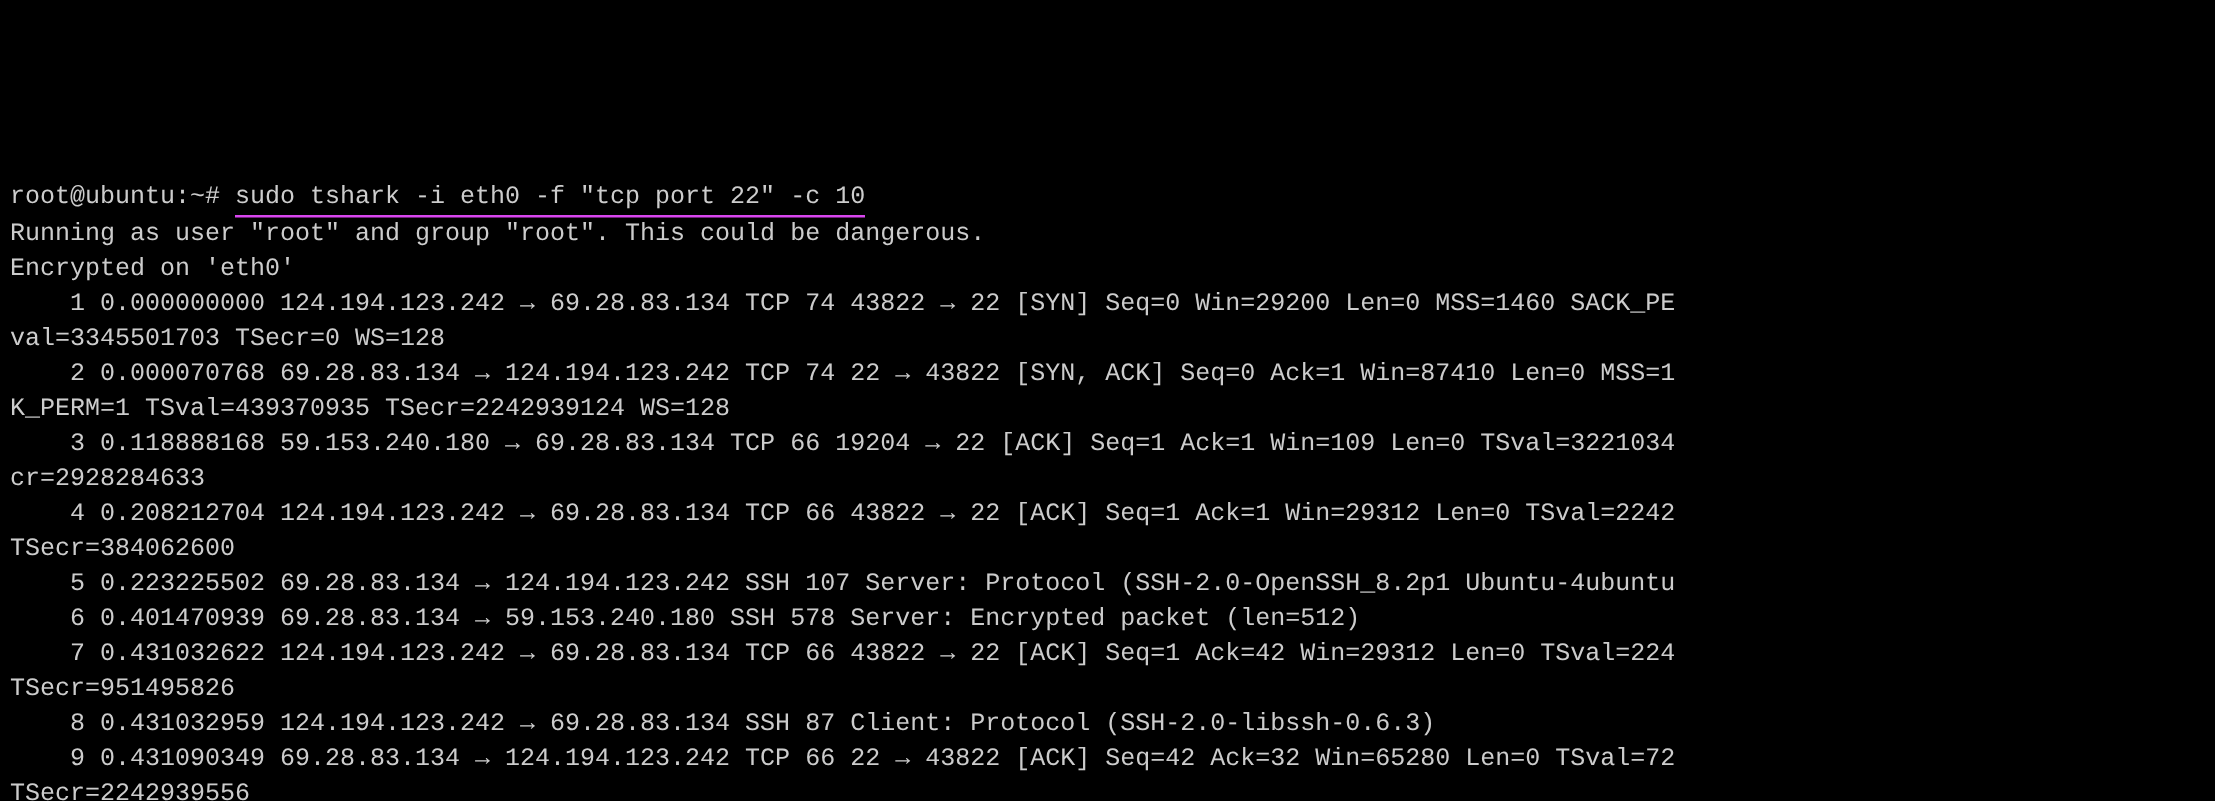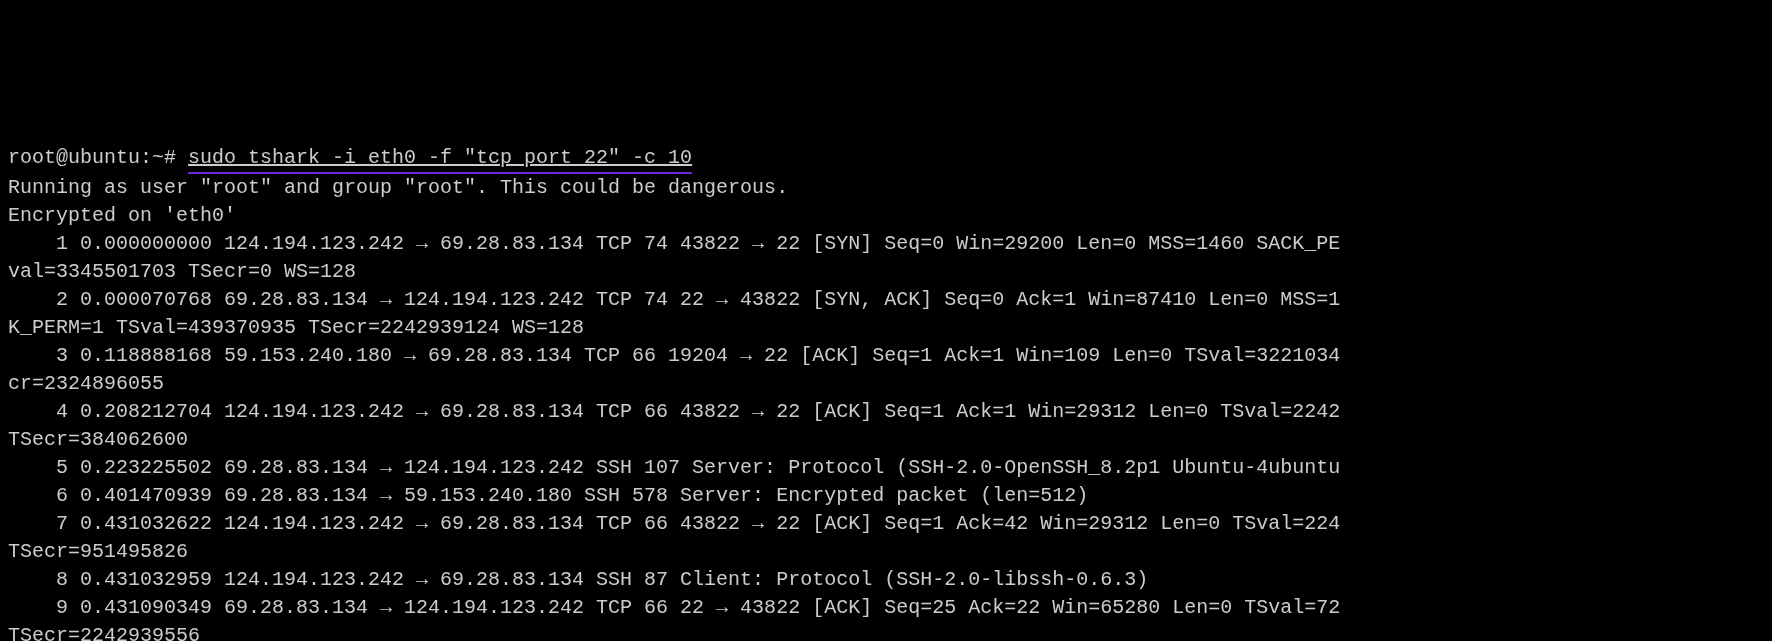--- a/index.html
+++ b/index.html
@@ -14,51 +14,50 @@
       font-size: 20px;
       line-height: 1.4;
       padding: 4px 8px;
       white-space: pre;
       overflow-x: hidden;
     }
     .terminal {
       width: 100%;
     }
     .underline-red {
-      border-bottom: 2px solid #6d28d9;
+      border-bottom: 2px solid #d946ef;
       display: inline-block;
-      text-decoration: underline;
     }
     .line {
       white-space: pre;
     }
   </style>
 </head>
 <body>
 
 
 
 <div class="terminal">
 <span class="line"><span>root@ubuntu:~# </span><span class="underline-red">sudo tshark -i eth0 -f "tcp port 22" -c 10</span></span>
 <span class="line">Running as user "root" and group "root". This could be dangerous.</span>
 <span class="line">Encrypted on 'eth0'</span>
 <span class="line">    1 0.000000000 124.194.123.242 → 69.28.83.134 TCP 74 43822 → 22 [SYN] Seq=0 Win=29200 Len=0 MSS=1460 SACK_PE</span>
 <span class="line">val=3345501703 TSecr=0 WS=128</span>
 <span class="line">    2 0.000070768 69.28.83.134 → 124.194.123.242 TCP 74 22 → 43822 [SYN, ACK] Seq=0 Ack=1 Win=87410 Len=0 MSS=1</span>
 <span class="line">K_PERM=1 TSval=439370935 TSecr=2242939124 WS=128</span>
 <span class="line">    3 0.118888168 59.153.240.180 → 69.28.83.134 TCP 66 19204 → 22 [ACK] Seq=1 Ack=1 Win=109 Len=0 TSval=3221034</span>
-<span class="line">cr=2324896055</span>
+<span class="line">cr=2928284633</span>
 <span class="line">    4 0.208212704 124.194.123.242 → 69.28.83.134 TCP 66 43822 → 22 [ACK] Seq=1 Ack=1 Win=29312 Len=0 TSval=2242</span>
 <span class="line">TSecr=384062600</span>
 <span class="line">    5 0.223225502 69.28.83.134 → 124.194.123.242 SSH 107 Server: Protocol (SSH-2.0-OpenSSH_8.2p1 Ubuntu-4ubuntu</span>
 <span class="line">    6 0.401470939 69.28.83.134 → 59.153.240.180 SSH 578 Server: Encrypted packet (len=512)</span>
 <span class="line">    7 0.431032622 124.194.123.242 → 69.28.83.134 TCP 66 43822 → 22 [ACK] Seq=1 Ack=42 Win=29312 Len=0 TSval=224</span>
 <span class="line">TSecr=951495826</span>
 <span class="line">    8 0.431032959 124.194.123.242 → 69.28.83.134 SSH 87 Client: Protocol (SSH-2.0-libssh-0.6.3)</span>
-<span class="line">    9 0.431090349 69.28.83.134 → 124.194.123.242 TCP 66 22 → 43822 [ACK] Seq=25 Ack=22 Win=65280 Len=0 TSval=72</span>
+<span class="line">    9 0.431090349 69.28.83.134 → 124.194.123.242 TCP 66 22 → 43822 [ACK] Seq=42 Ack=32 Win=65280 Len=0 TSval=72</span>
 <span class="line">TSecr=2242939556</span>
 
 
 
 </div>
 
 
 
 
 </body></html>

